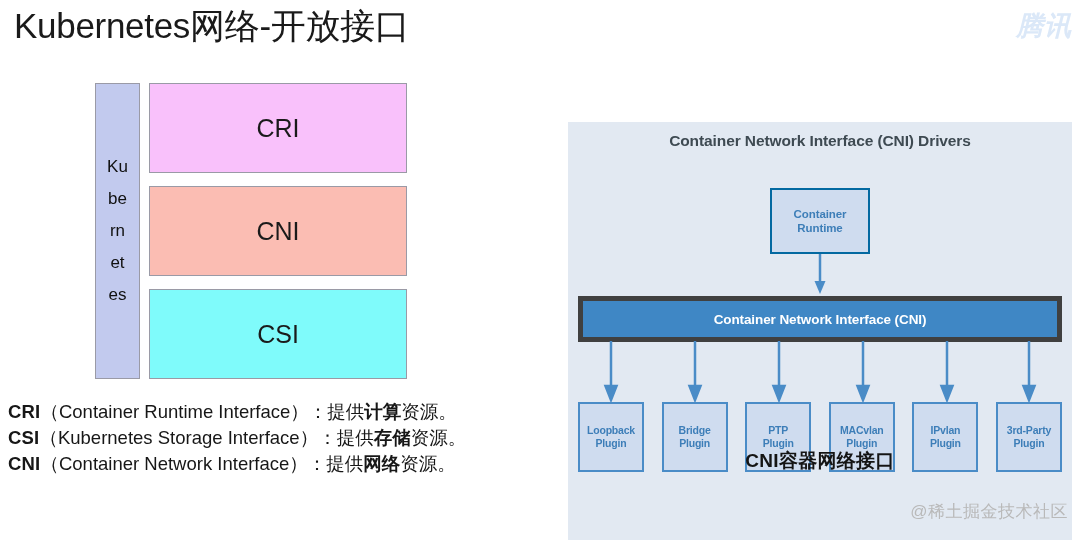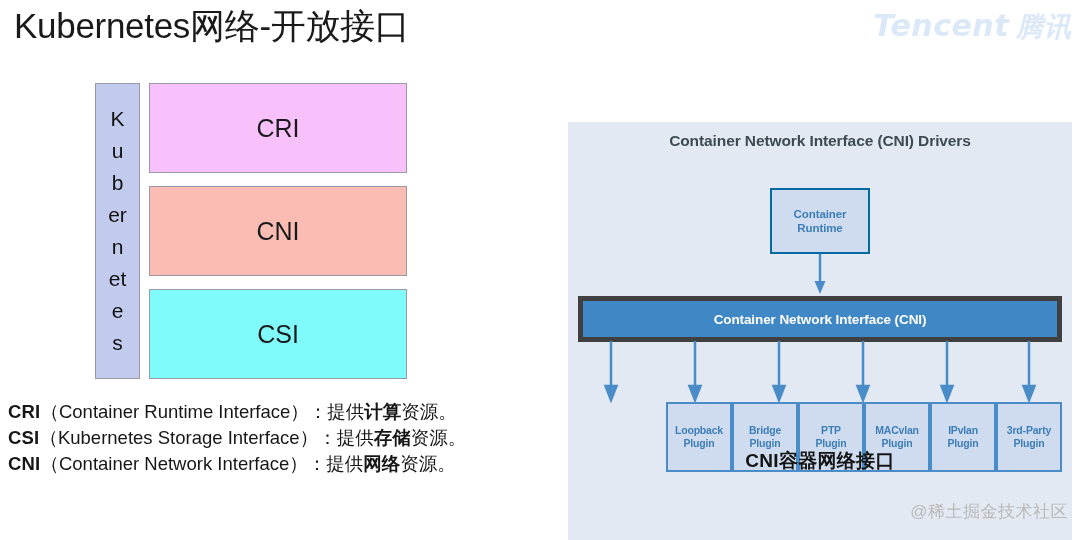--- a/index.html
+++ b/index.html
@@ -38,21 +38,21 @@
 
   
   #left-stack { position: absolute; left: 95px; top: 83px; width: 312px; height: 296px; }
 
   #k8s-label-box {
     position: absolute; left: 0; top: 0; width: 45px; height: 296px;
     background: #c2caee; border: 1px solid #9a9aa6;
     display: flex; align-items: center; justify-content: center;
   }
   #k8s-label-box .vtext {
-    font-size: 21px; line-height: 32px; color: #111;
+    font-size: 17px; line-height: 32px; color: #111;
     text-align: center; font-weight: 400;
     letter-spacing: 0px;
     width: 22px; word-break: break-all;
   }
 
   .layer-box {
     position: absolute; left: 54px; width: 258px; height: 90px;
     border: 1px solid #9a9aa6;
     display: flex; align-items: center; justify-content: center;
     font-size: 25px; color: #1a1a1a; font-weight: 400;
@@ -109,21 +109,21 @@
     color: #ffffff; font-size: 13.5px; font-weight: 700;
     letter-spacing: -0.1px;
   }
 
   
   #fanout { position: absolute; left: 0; top: 219px; width: 504px; height: 62px; }
 
   #plugin-row {
     position: absolute; left: 10px; top: 280px;
     width: 484px; height: 70px;
-    display: flex; justify-content: flex-end;
+    display: flex; justify-content: space-between;
   }
   .plugin-box {
     width: 66px; height: 70px;
     background: #cfdcef; border: 2px solid #4a8cc7;
     display: flex; flex-direction: column;
     align-items: center; justify-content: center;
   }
   .plugin-box span {
     font-size: 10.5px; font-weight: 700; color: #3d7eb8;
     line-height: 13px; letter-spacing: -0.2px; white-space: nowrap;
@@ -151,21 +151,20 @@
   }
 </style>
 </head>
 <body>
 
 <div id="root">
 
   <div id="page-title">Kubernetes网络-开放接口</div>
 
   <div id="tencent-logo">
-    <span class="lat">Tencent</span>
     <span class="han">腾讯</span>
   </div>
 
   <div id="left-stack">
     <div id="k8s-label-box">
       <div class="vtext">Kubernetes</div>
     </div>
     <div class="layer-box" id="layer-cri">
       <span>CRI</span>
     </div>

